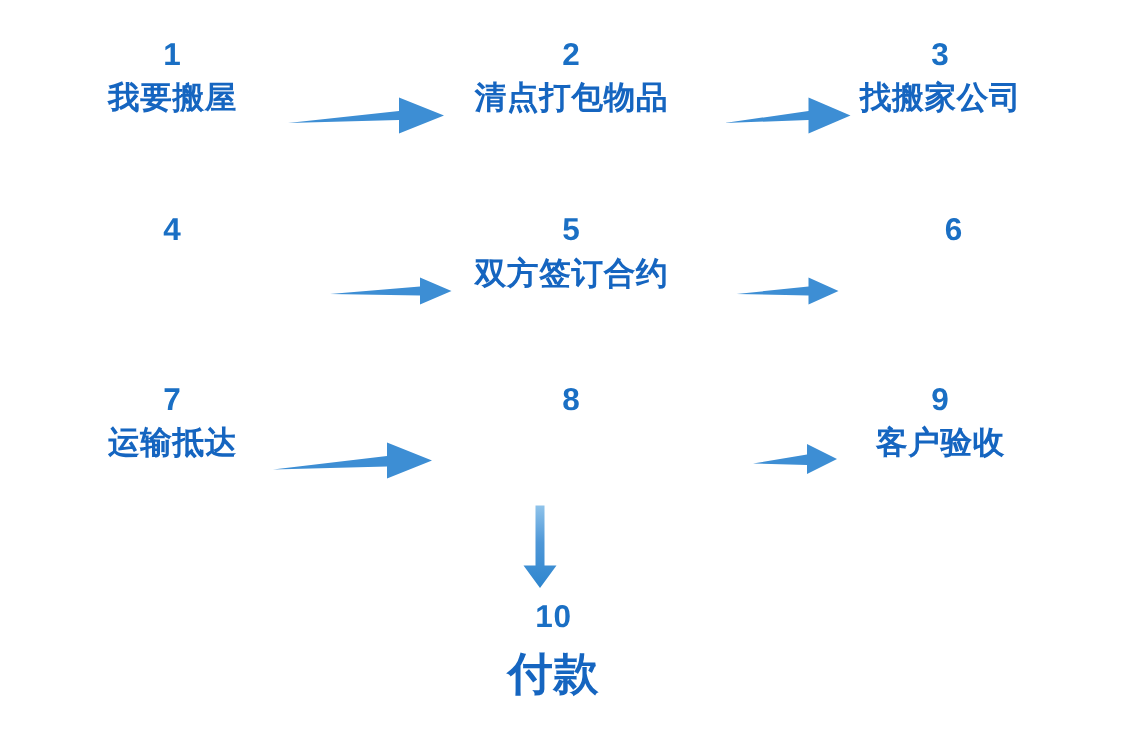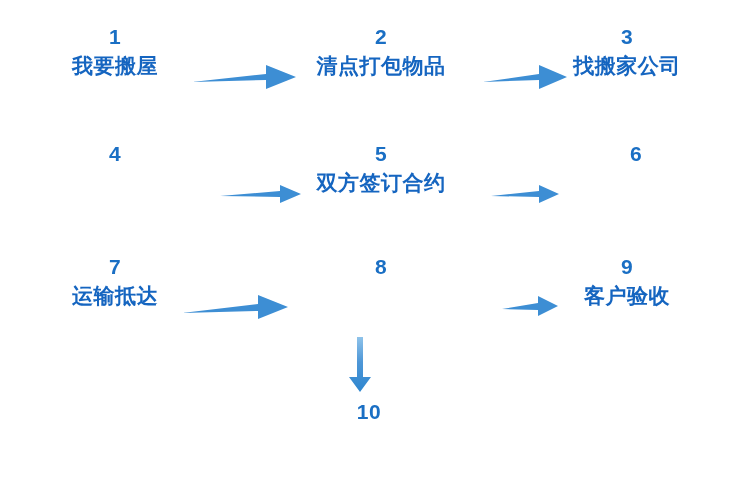--- a/index.html
+++ b/index.html
@@ -153,15 +153,16 @@
           <stop offset="45%" stop-color="#4e97d7"></stop>
           <stop offset="100%" stop-color="#2e86cf"></stop>
         </linearGradient>
       </defs>
       <path d="M14,0 L20,0 L20,40 L28,40 L17,55 L6,40 L14,40 Z" fill="url(#downFade)"></path>
     </svg>
   </div>
 
   <div class="step final" style="left:369px; top:400px;">
     <div class="step-number">10</div>
+    <div class="step-label">付款</div>
   </div>
 
 </div>
 
 </body></html>

